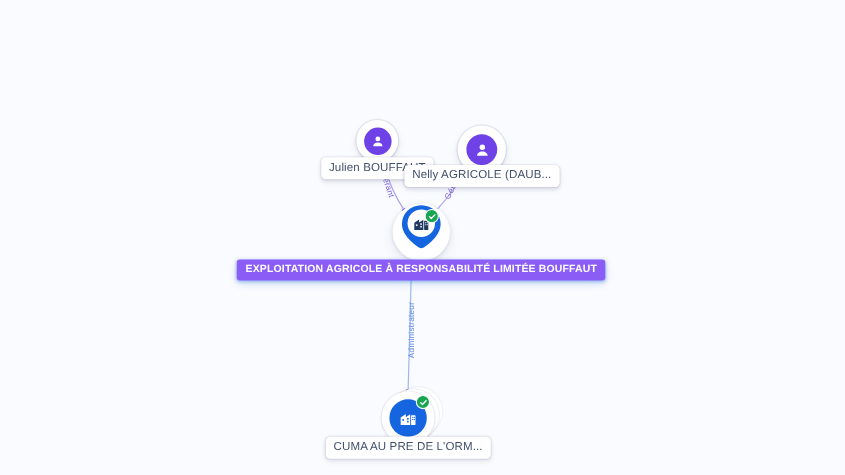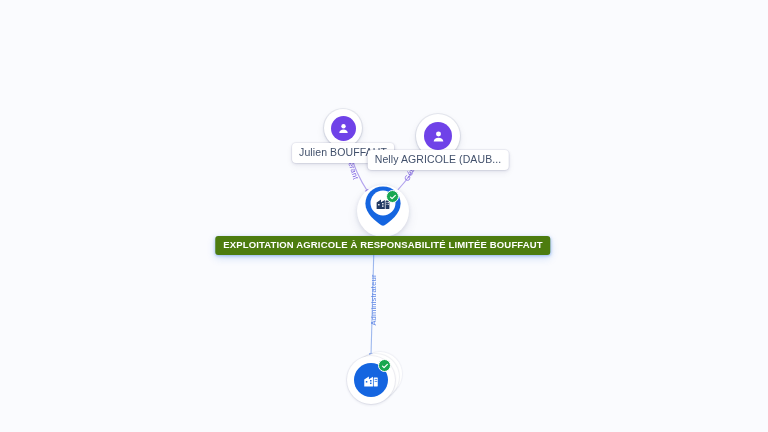--- a/index.html
+++ b/index.html
@@ -150,21 +150,21 @@
     line-height: 13px;
     letter-spacing: .1px;
     padding: 3px 7px 4px 7px;
     border-radius: 4px;
     white-space: nowrap;
     box-shadow: 0 0 0 1px rgba(30,40,90,.05),
                 0 1px 3px rgba(30,40,90,.13),
                 0 3px 7px rgba(30,40,90,.06);
   }
   .node-label.primary {
-    background: #4d7c0f;
+    background: #8b5cf6;
     color: #ffffff;
     font-size: 9.5px;
     line-height: 12px;
     font-weight: 700;
     letter-spacing: .15px;
     padding: 3px 8px 4px 8px;
     border-radius: 3px;
     box-shadow: 0 1px 3px rgba(21,101,224,.35), 0 3px 8px rgba(21,101,224,.18);
   }
 
@@ -276,14 +276,15 @@
         <rect x="10.7" y="12.0" width="2.0" height="2.0" fill="#1565e0"></rect>
         <rect x="10.7" y="15.4" width="2.0" height="2.0" fill="#1565e0"></rect>
       </svg>
     </div>
     <div class="check-badge" style="left:33px; top:5px;">
       <svg width="8" height="8" viewBox="0 0 12 12" aria-hidden="true">
         <path d="M2.3 6.2 L4.6 8.5 L9.5 3.5" fill="none" stroke="#ffffff" stroke-width="1.9" stroke-linecap="round" stroke-linejoin="round"></path>
       </svg>
     </div>
   </div>
+  <div class="node-label" style="left:371px; top:397px;">CUMA AU PRE DE L'ORM...</div>
 
 </div>
 
 </body></html>

